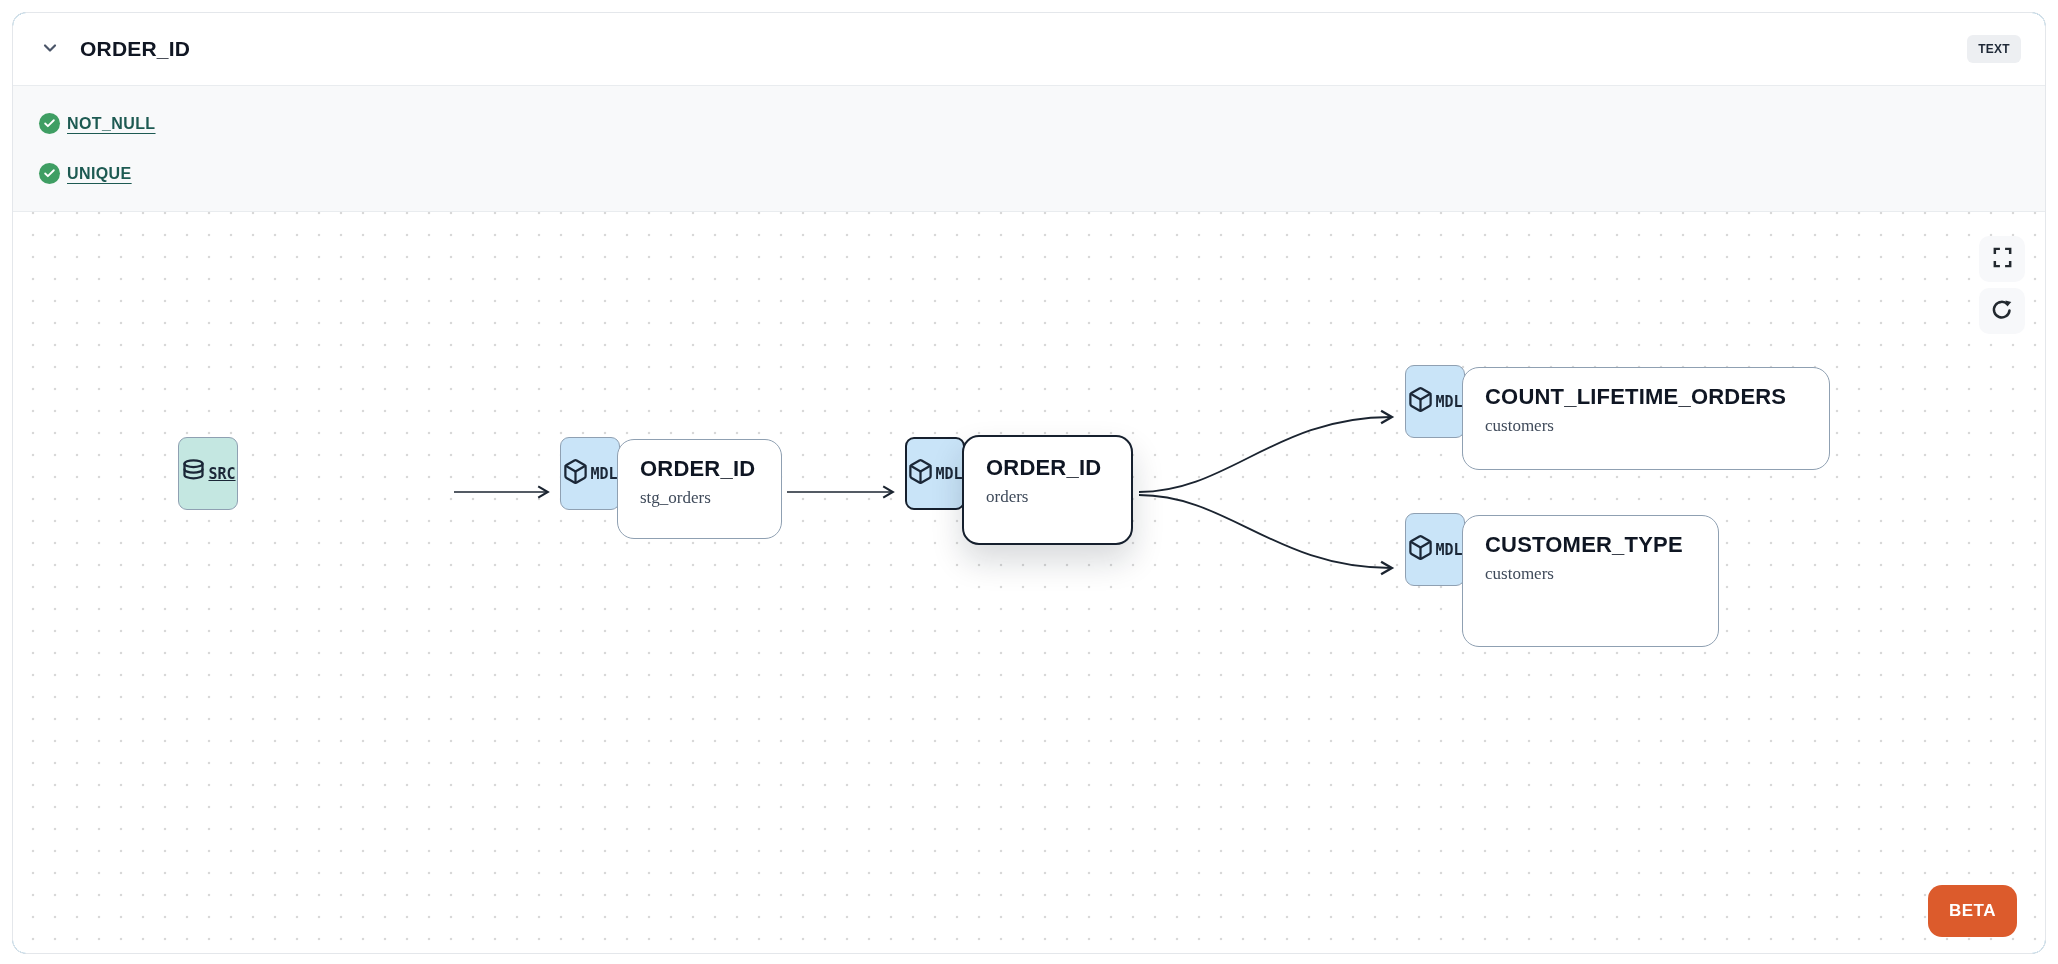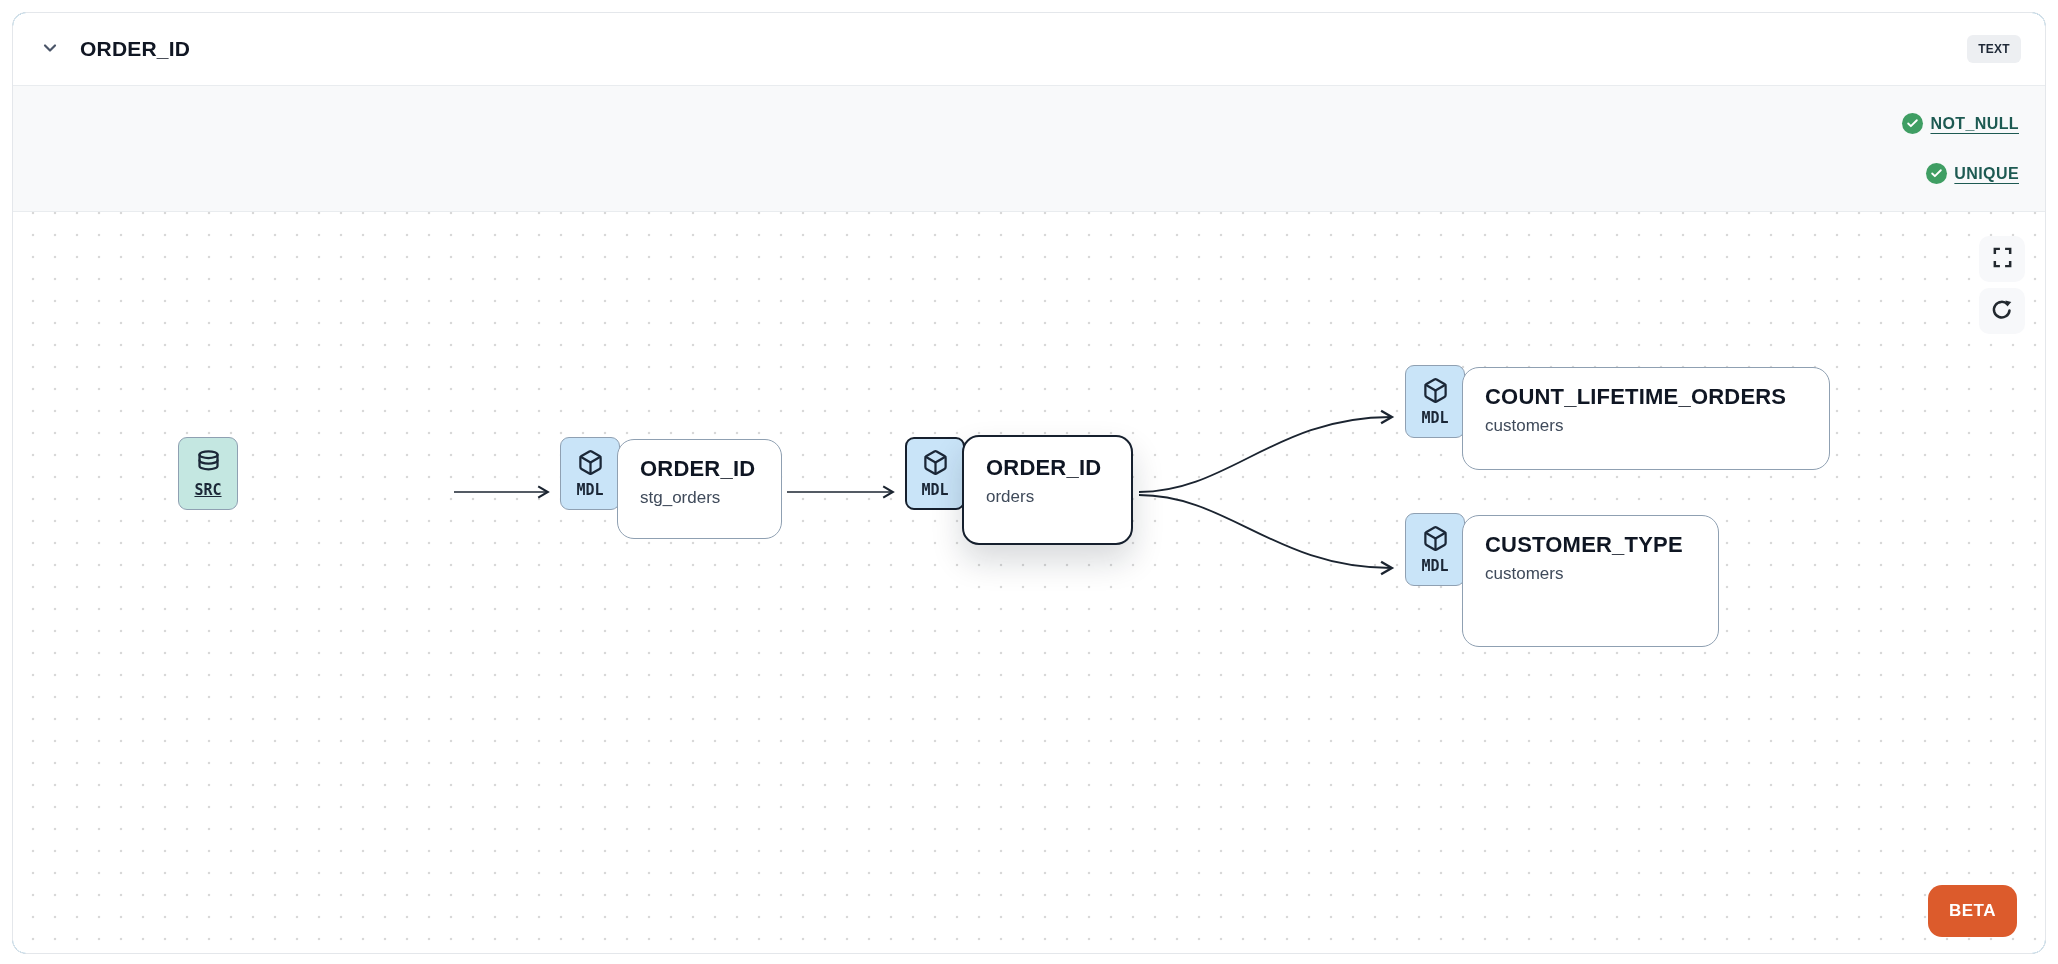--- a/index.html
+++ b/index.html
@@ -19,44 +19,44 @@
     display: flex; align-items: center; justify-content: center; color: #4a5568; }
   .page-title { margin-left: 19px; font-size: 21px; font-weight: 700; color: #101623; letter-spacing: .2px; }
   .spacer { flex: 1; }
   .type-badge { background: #edeff2; color: #1f2937; font-size: 12px; font-weight: 600;
     padding: 7px 11px; border-radius: 6px; letter-spacing: .3px; }
   .description { margin-top: 17px; font-size: 17.5px; color: #4b5563; }
 
   
   .tests { background: #f8f9fa; border-top: 1px solid #e9ecef; border-bottom: 1px solid #e9ecef;
     padding: 27px 26px; display: flex; flex-direction: column; gap: 29px; }
-  .test-row { display: flex; align-items: center; gap: 7px; justify-content: flex-end; }
+  .test-row { display: flex; align-items: center; gap: 7px; }
   .check-circle { width: 21px; height: 21px; border-radius: 50%; background: #3f9e63;
     display: flex; align-items: center; justify-content: center; flex: none; }
   .test-link { color: #1d5a52; font-size: 16px; font-weight: 700; letter-spacing: .4px;
     text-decoration: underline; text-underline-offset: 4px; cursor: pointer; }
 
   
   .canvas { position: relative; flex: 1; background: #fff;
     background-image: radial-gradient(circle, #d8d8d8 1.4px, transparent 1.6px);
     background-size: 22px 22px; background-position: 9px 12px; }
   .edges { position: absolute; inset: 0; width: 100%; height: 100%; }
 
   .node { position: absolute; cursor: pointer; }
   .nbadge { position: absolute; left: 0; top: 0; width: 60px; height: 73px;
     border: 1px solid #8fa0b2; border-radius: 9px;
-    display: flex; flex-direction: column; align-items: center; justify-content: center; gap: 1px;
+    display: flex; flex-direction: row; align-items: center; justify-content: center; gap: 1px;
     color: #1b2737; }
   .nbadge .kind { font-family: "DejaVu Sans Mono", monospace; font-size: 15px; font-weight: 700; }
   .node.src .nbadge { background: #c4e7e1; text-decoration: underline; }
   .node.mdl .nbadge { background: #c9e4f8; }
   .ncard { position: relative; margin-left: 57px; margin-top: 2px; height: 100px;
     background: #fff; border: 1px solid #8fa0b2; border-radius: 17px; padding: 16px 22px 0 22px; }
   .ntitle { font-size: 22px; font-weight: 600; color: #0f1623; letter-spacing: .2px; white-space: nowrap; }
-  .nsub { font-size: 17px; color: #3f4a5a; margin-top: 6px; white-space: nowrap; }
+  .nsub { font-size: 17px; color: #3f4a5a; margin-top: 6px; white-space: nowrap; font-family: Liberation Serif, serif; }
 
   .node.selected .nbadge { top: 2px; border: 2.5px solid #16202e; }
   .node.selected .ncard { margin-top: 0; height: 110px; border: 2.5px solid #16202e;
     padding-top: 18px; box-shadow: 0 16px 32px rgba(15,22,35,.16); }
 
   
   .canvas-controls { position: absolute; top: 24px; right: 20px; display: flex;
     flex-direction: column; gap: 6px; }
   .ctrl-btn { width: 46px; height: 46px; border: none; border-radius: 10px; background: #f7f8fa;
     display: flex; align-items: center; justify-content: center; color: #23292f; cursor: pointer; }

